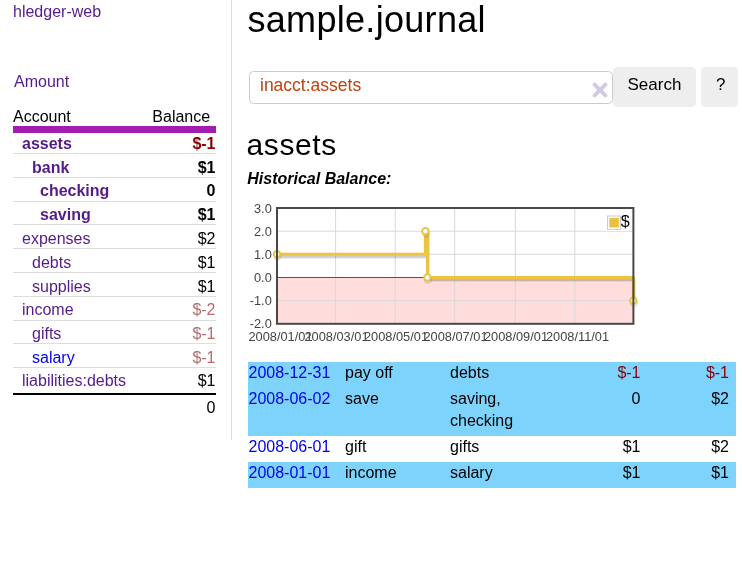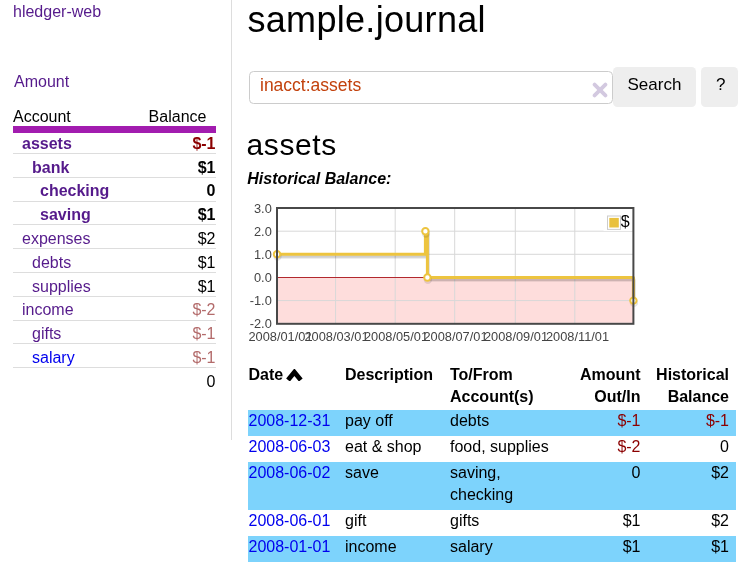--- a/index.html
+++ b/index.html
@@ -70,20 +70,24 @@
           <td class="d1 purple">income</td>
           <td class="r neg">$-2</td>
         </tr>
   <tr class="b">
           <td class="d2 purple">gifts</td>
           <td class="r neg">$-1</td>
         </tr>
   <tr class="b">
           <td class="d2 blue">salary</td>
           <td class="r neg">$-1</td>
+        </tr>
+  <tr class="blk">
+          <td class="d1 purple">liabilities:debts</td>
+          <td class="r">$1</td>
         </tr>
   <tr>
           <td></td>
           <td class="r">0</td>
         </tr>
 </tbody>
     </table>
 
 <div class="abs" style="left:247.5px;top:1.5px;font-size:36px;line-height:1;letter-spacing:0.3px;">sample.journal</div>
 
@@ -168,41 +172,27 @@
     </svg>
 <table id="regtbl" class="abs" style="left:247.5px;top:362px;">
   <colgroup>
         <col style="width:96.5px">
         <col style="width:105px">
         <col style="width:109px">
         <col style="width:89.5px">
         <col style="width:88.5px">
       </colgroup>
   <tbody>
-        <tr>
-    <th>Date</th>
-    <th>Description</th>
-    <th>To/From Account(s)</th>
-    <th class="r">Amount Out/In</th>
-    <th class="r">Historical Balance</th>
-  </tr>
   <tr class="g">
           <td class="blue">2008-12-31</td>
           <td>pay off</td>
           <td>debts</td>
           <td class="r negb">$-1</td>
           <td class="r negb">$-1</td>
         </tr>
-  <tr>
-          <td class="blue">2008-06-03</td>
-          <td>eat &amp; shop</td>
-          <td>food, supplies</td>
-          <td class="r negb">$-2</td>
-          <td class="r">0</td>
-        </tr>
   <tr class="g">
           <td class="blue">2008-06-02</td>
           <td>save</td>
           <td>saving, checking</td>
           <td class="r">0</td>
           <td class="r">$2</td>
         </tr>
   <tr>
           <td class="blue">2008-06-01</td>
           <td>gift</td>

